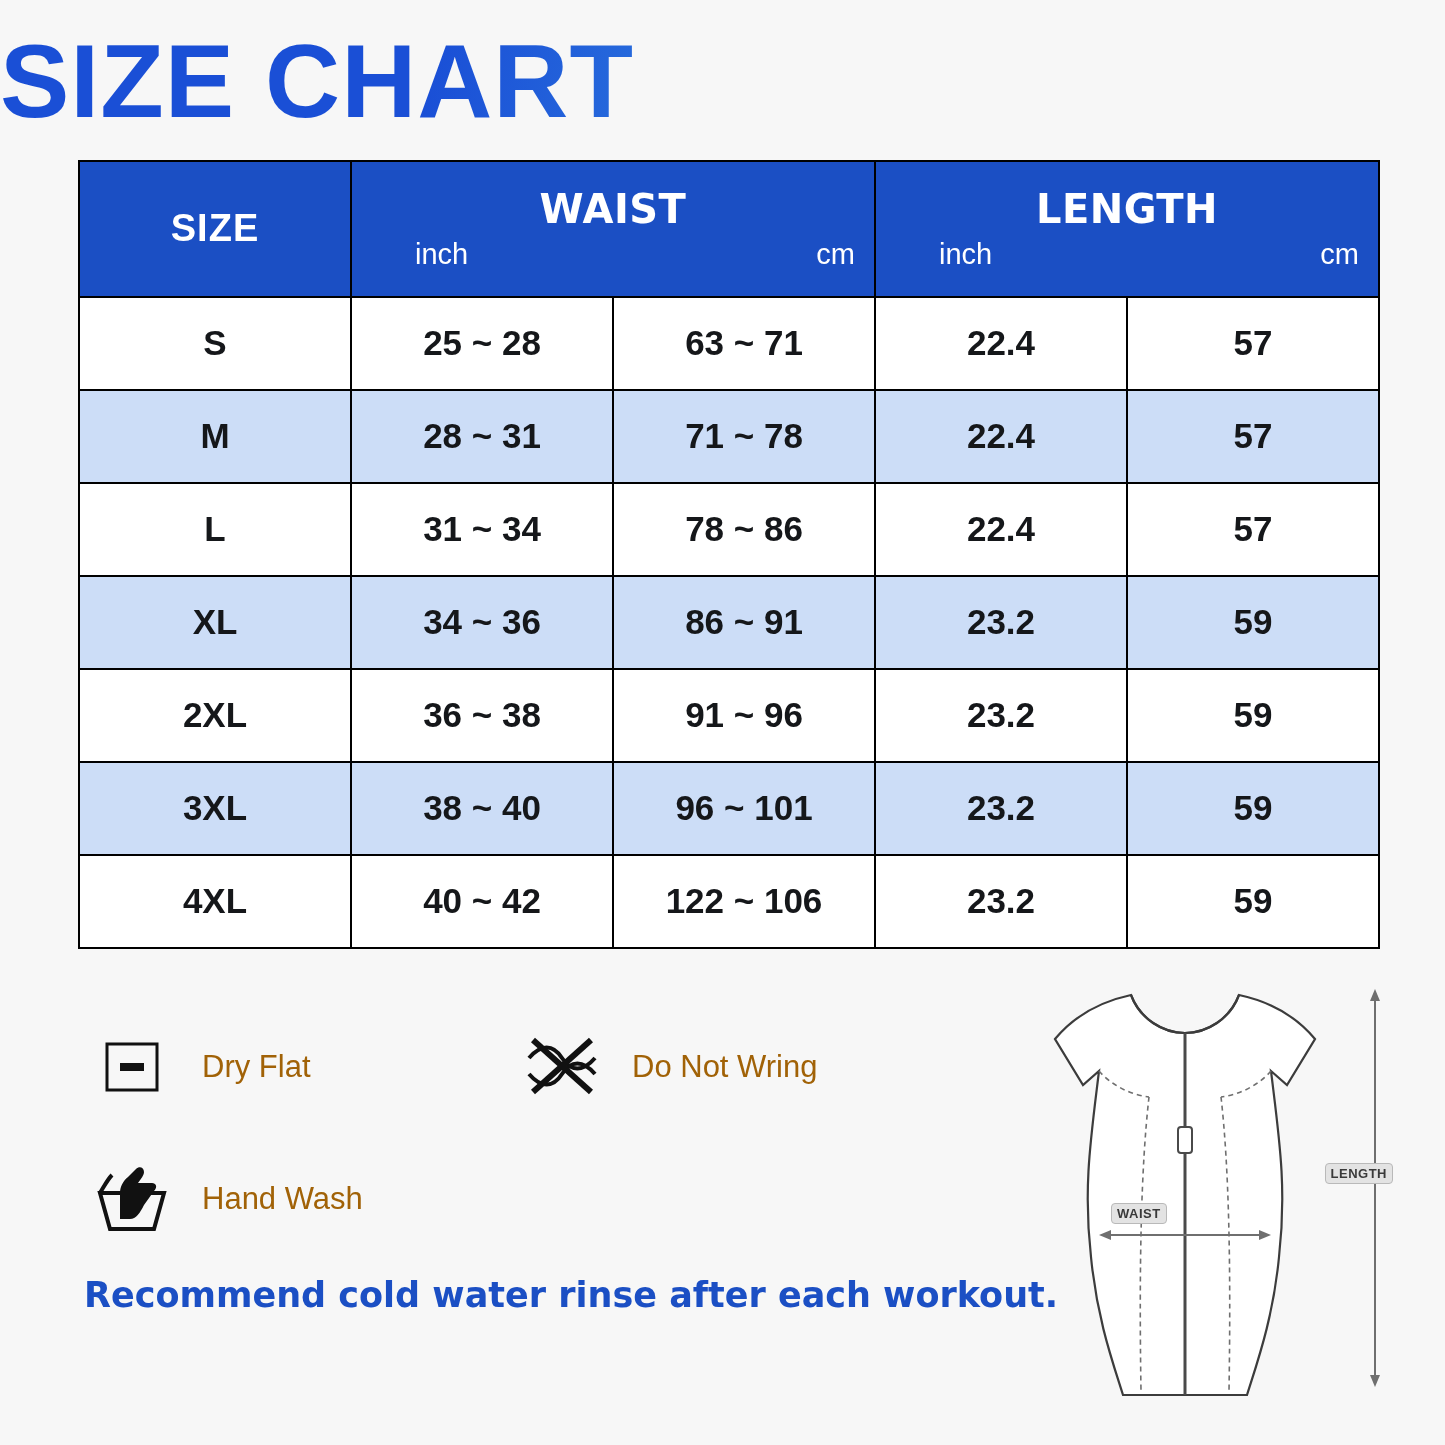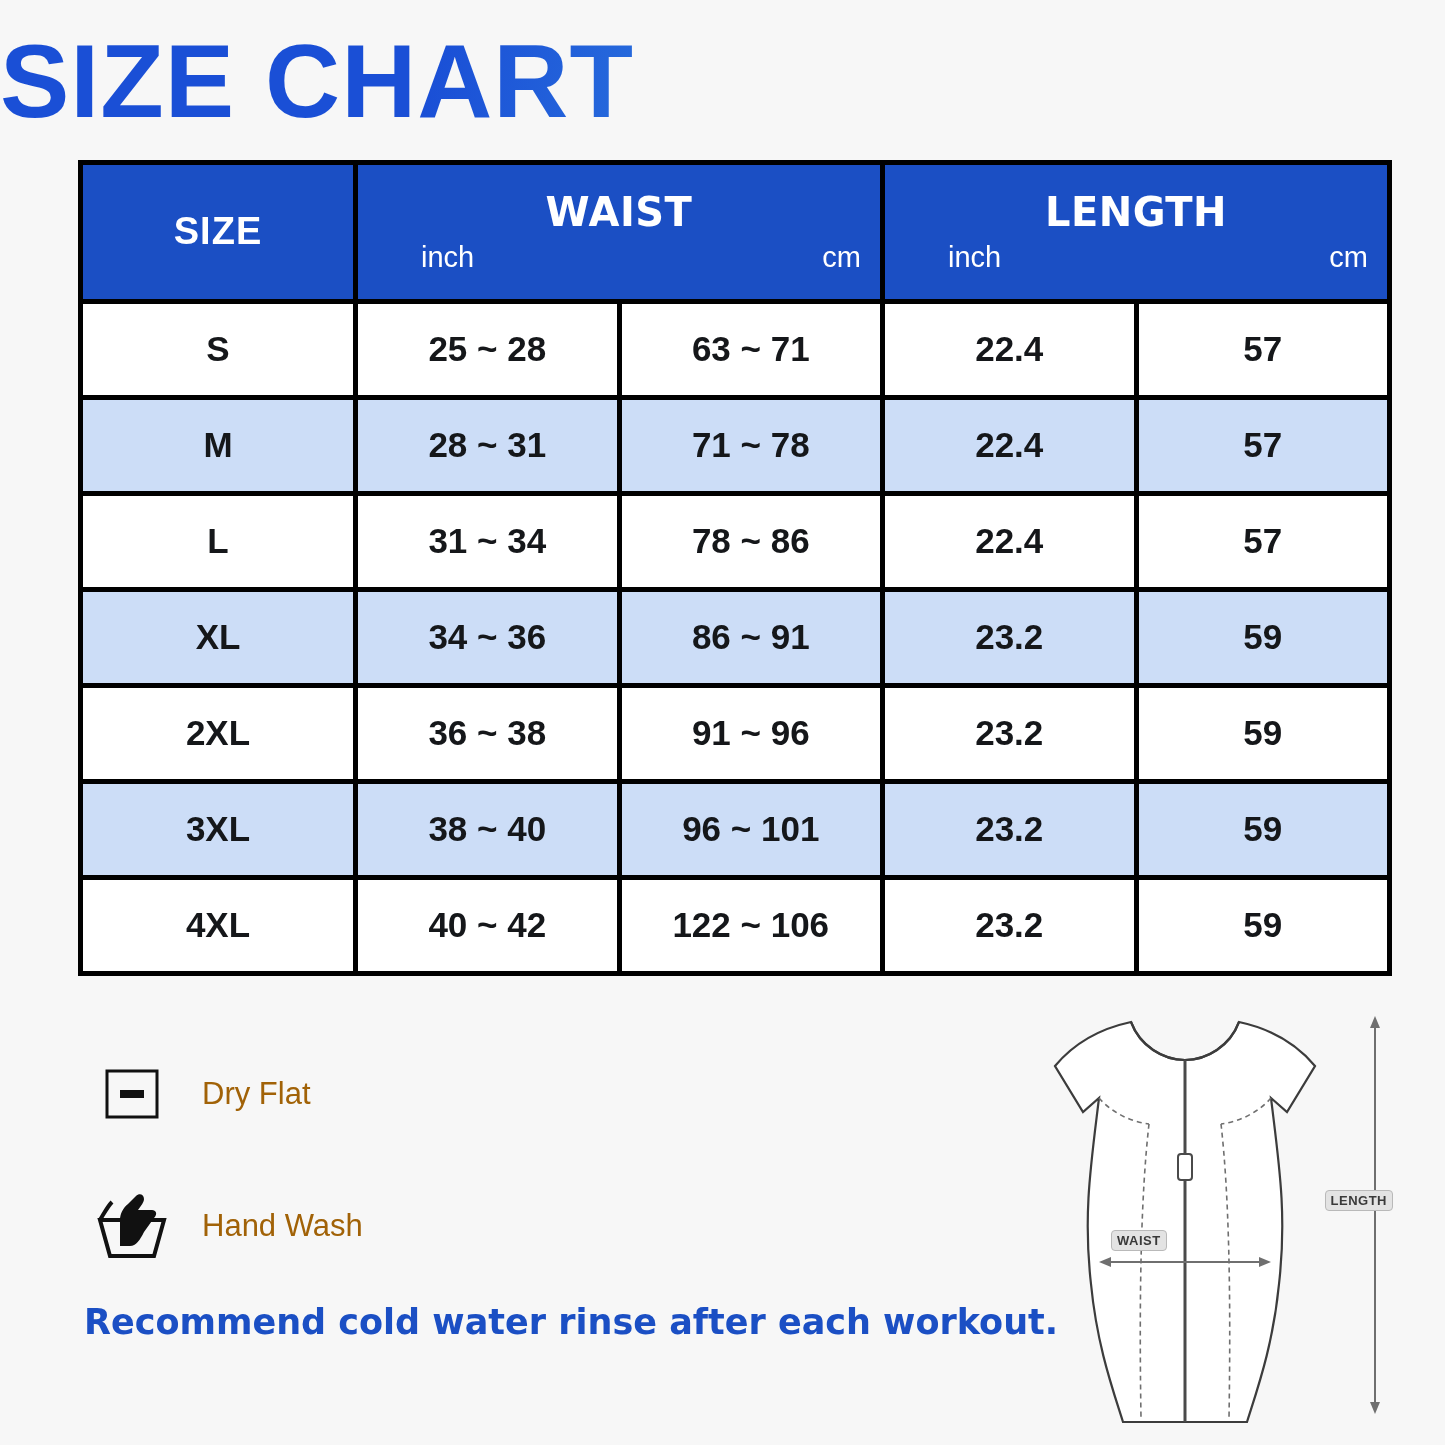--- a/index.html
+++ b/index.html
@@ -34,21 +34,21 @@
   
   .table-wrap {
     margin: 18px 78px 0 78px;
   }
   table.size-table {
     border-collapse: collapse;
     width: 1288px;
     table-layout: fixed;
   }
   table.size-table th, table.size-table td {
-    border: 5px solid #000000;
+    border: 2px solid #000000;
     text-align: center;
   }
   thead th {
     background: #1b4fc4;
     color: #ffffff;
     border: 1px solid #1b4fc4;
     height: 132px;
     vertical-align: middle;
   }
   .hd-size {
@@ -239,20 +239,31 @@
       <div class="care-cell">
         <div class="care-icon">
           <svg width="78" height="78" viewBox="0 0 78 78">
             <rect x="14" y="16" width="50" height="46" fill="none" stroke="#111" stroke-width="3"></rect>
             <rect x="27" y="35" width="24" height="8" fill="#111"></rect>
           </svg>
         </div>
         <div class="care-label">Dry Flat</div>
       </div>
 
+      <div class="care-cell">
+        <div class="care-icon">
+          <svg width="86" height="78" viewBox="0 0 86 78">
+            <path d="M10 30 C22 16, 34 16, 43 30 C52 44, 64 44, 76 30" fill="none" stroke="#111" stroke-width="4"></path>
+            <path d="M10 46 C22 60, 34 60, 43 46 C52 32, 64 32, 76 46" fill="none" stroke="#111" stroke-width="4"></path>
+            <line x1="14" y1="12" x2="72" y2="64" stroke="#111" stroke-width="6"></line>
+            <line x1="72" y1="12" x2="14" y2="64" stroke="#111" stroke-width="6"></line>
+          </svg>
+        </div>
+        <div class="care-label">Do Not Wring</div>
+      </div>
     </div>
 
     <div class="care-row">
 
       <div class="care-cell">
         <div class="care-icon">
           <svg width="80" height="80" viewBox="0 0 80 80">
             <path d="M8 34 L72 34 L62 70 L18 70 Z" fill="none" stroke="#111" stroke-width="4"></path>
             <path d="M8 34 C14 24, 16 20, 20 16" fill="none" stroke="#111" stroke-width="4"></path>
             <path d="M28 60 L28 34 C28 28 31 22 36 18 L44 10 C47 7 52 8 52 13 C52 16 49 20 46 24 L60 24 C64 24 66 28 62 32 L52 46 C48 54 44 60 38 60 Z" fill="#111"></path>

